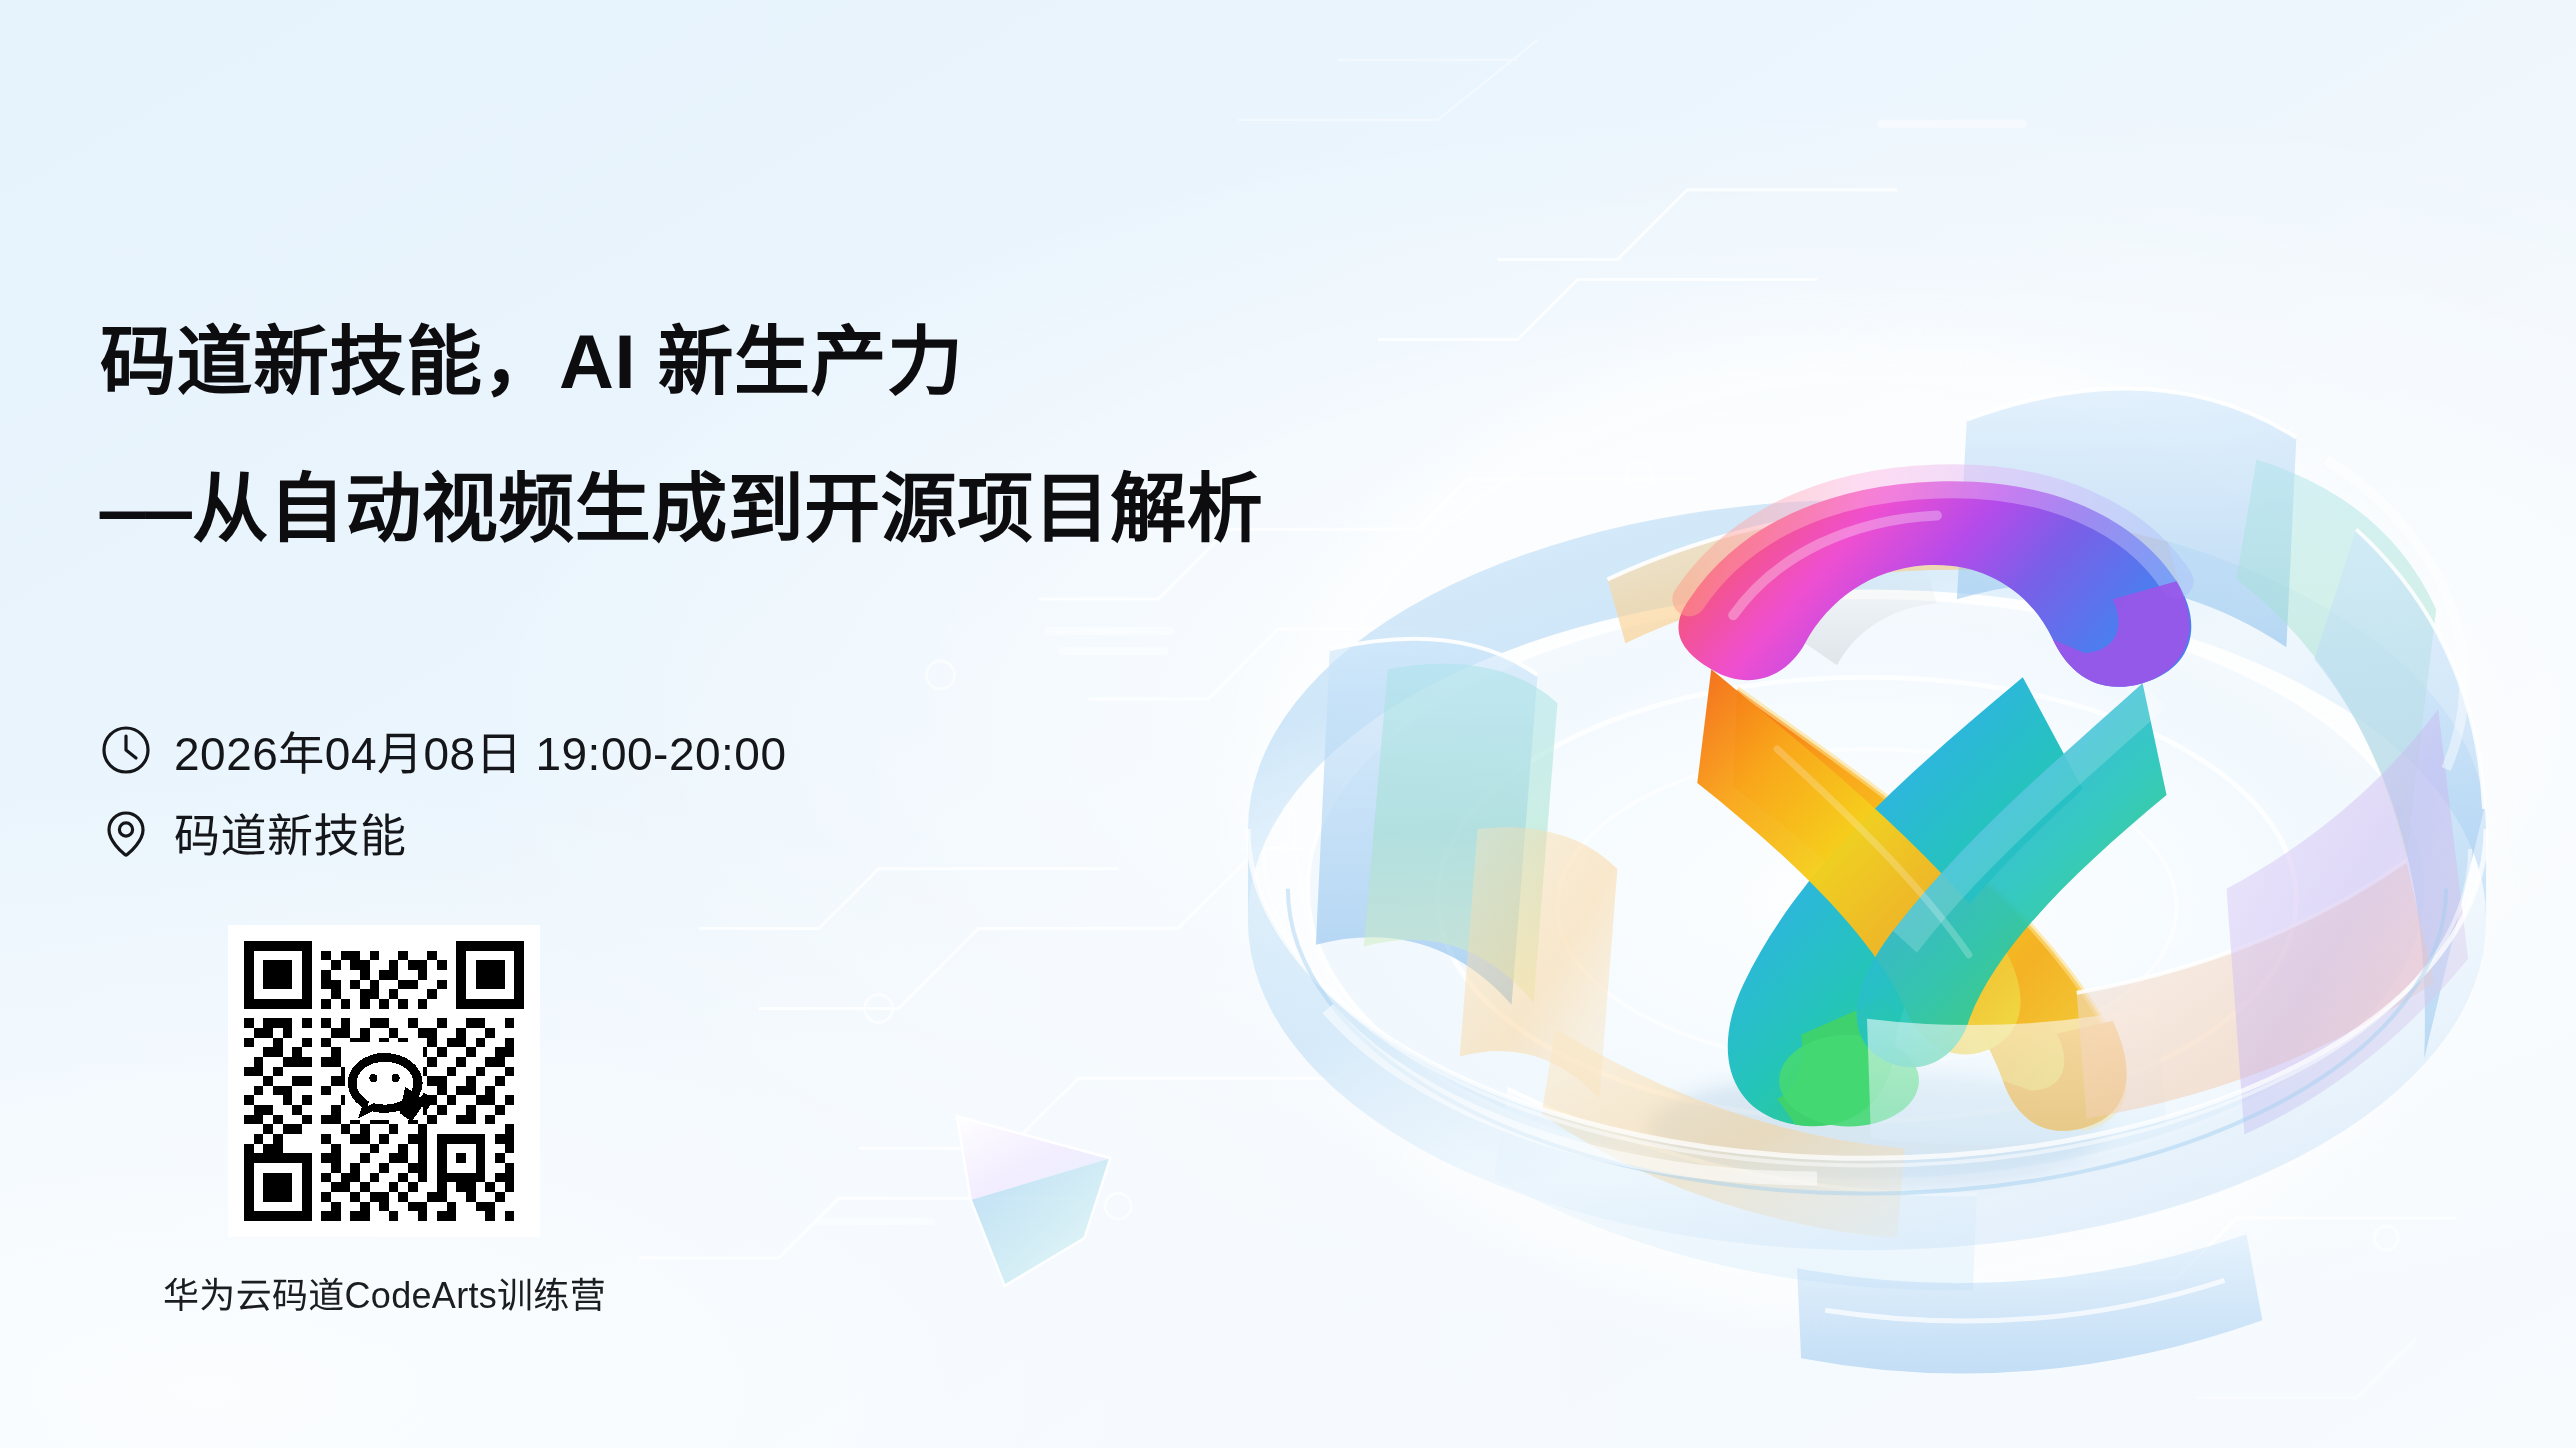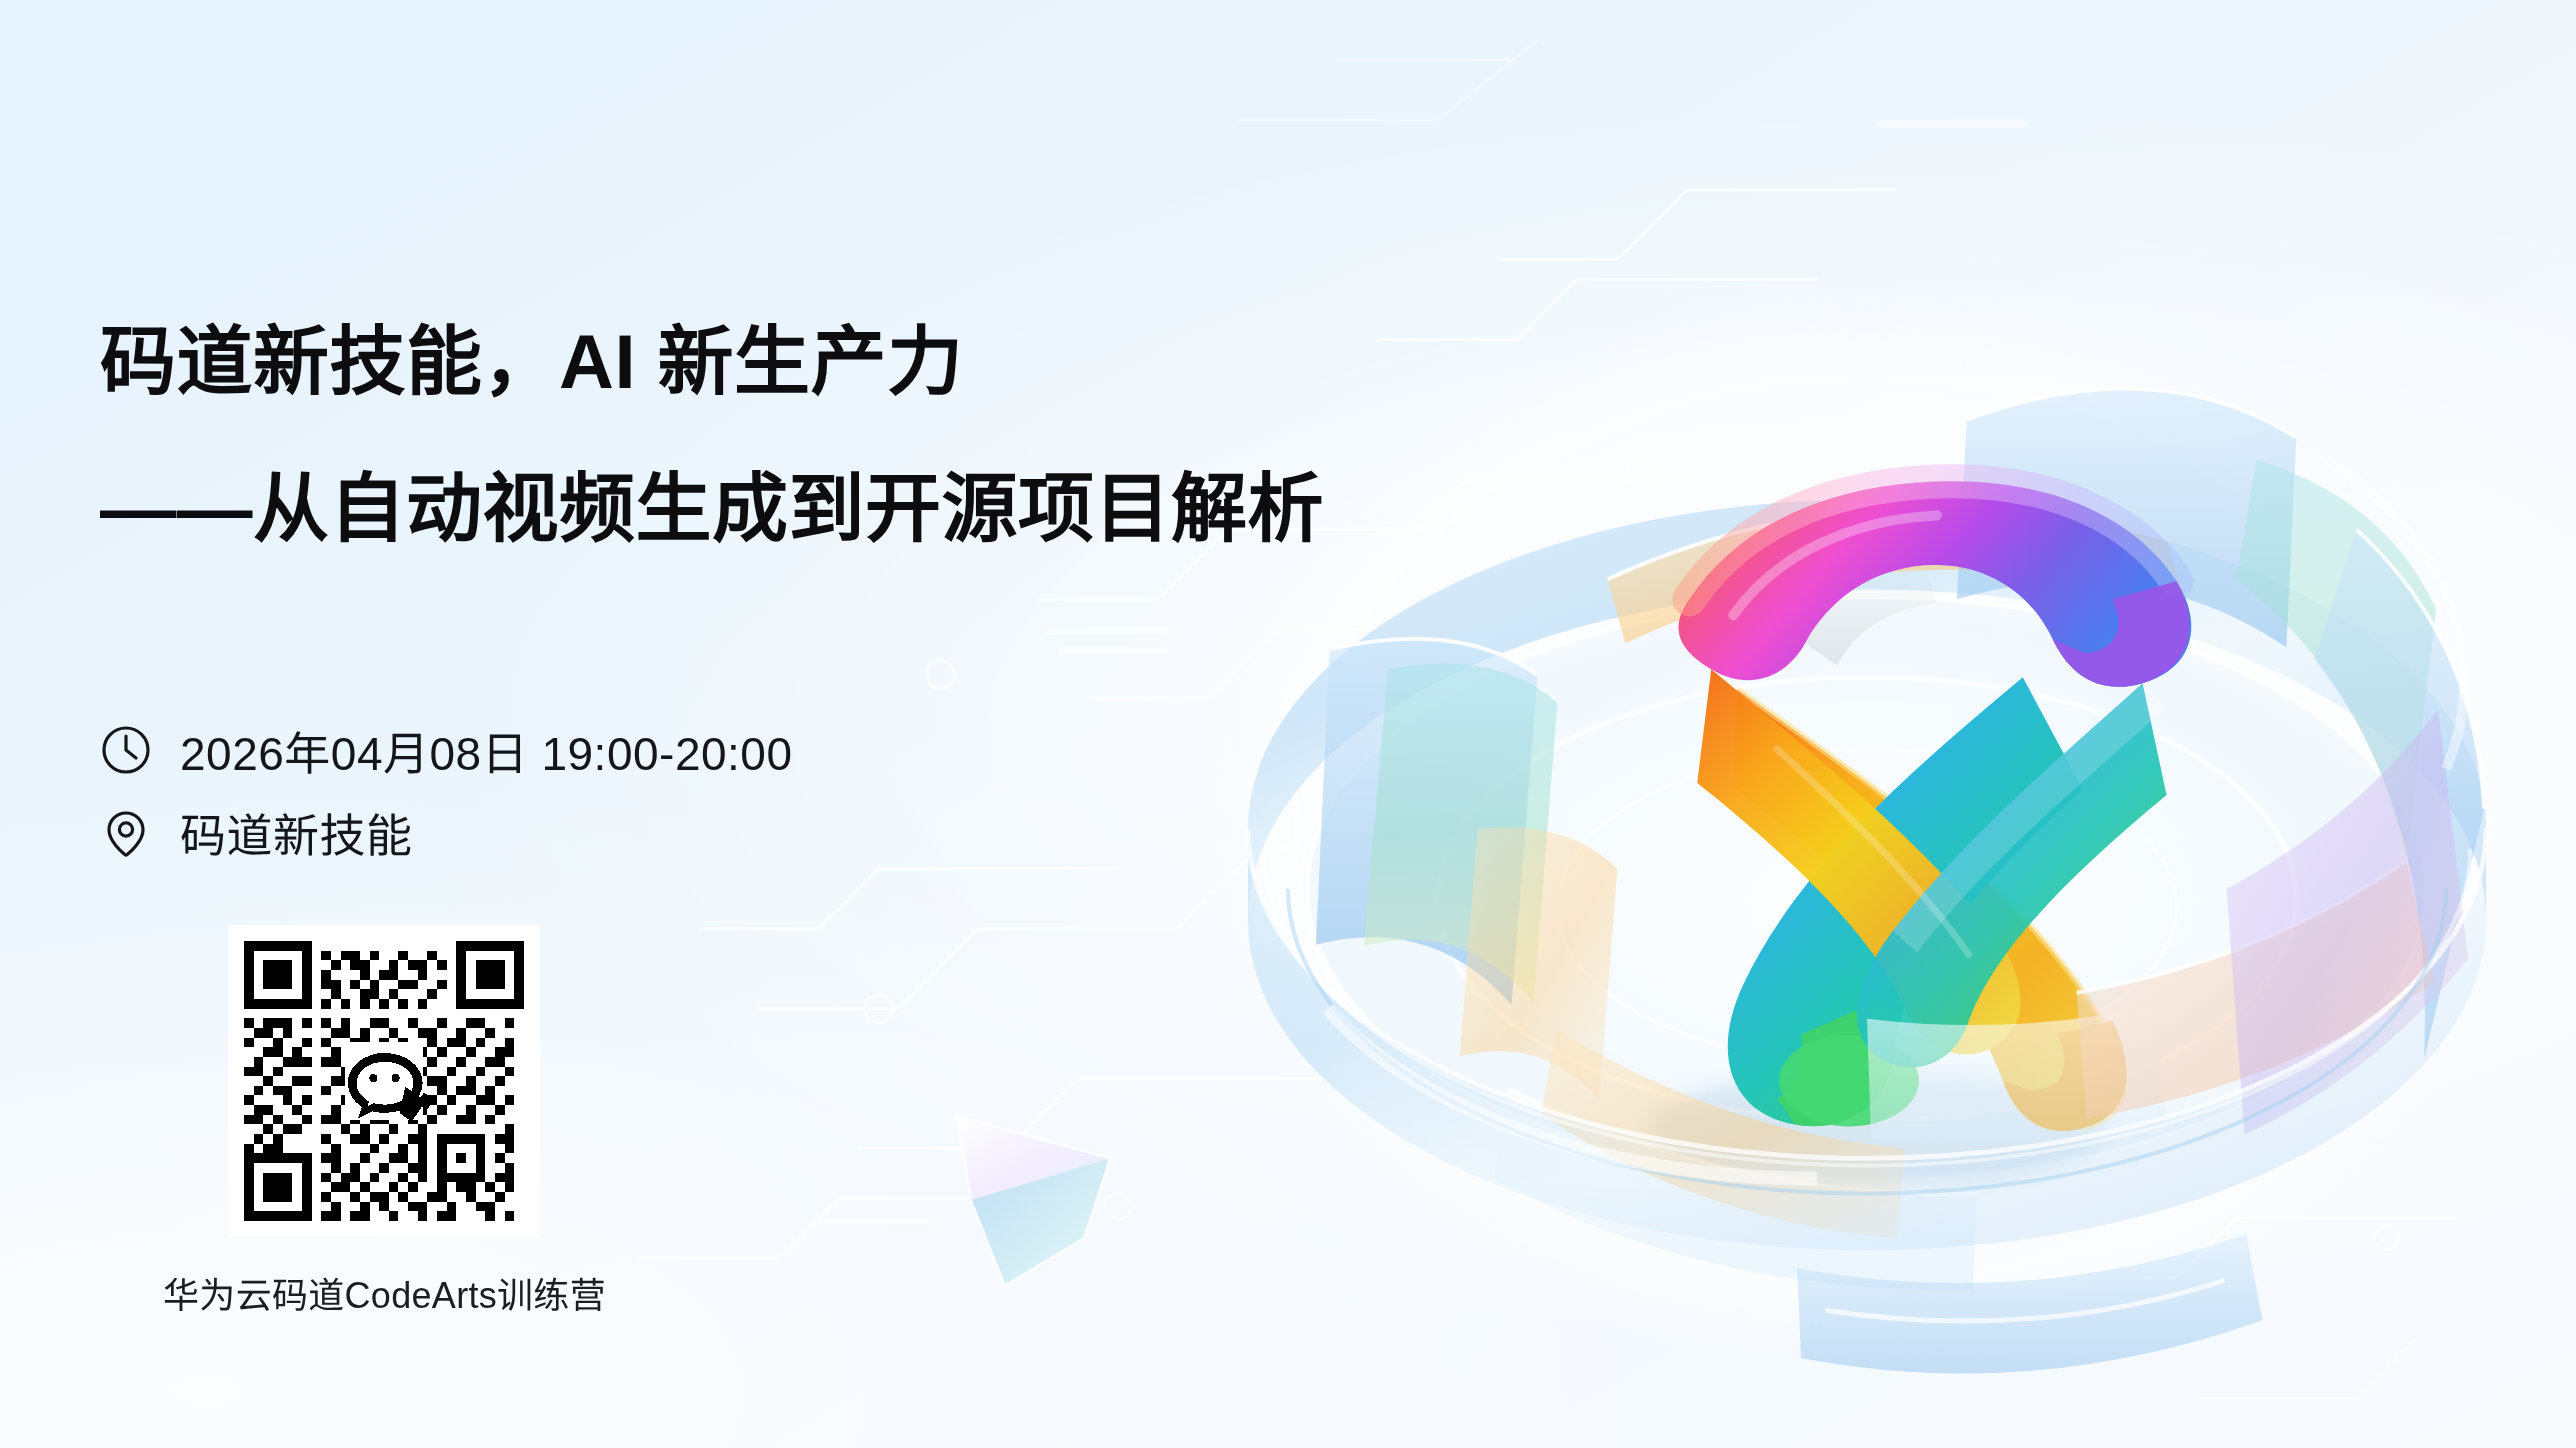--- a/index.html
+++ b/index.html
@@ -43,25 +43,25 @@
   .title-line-1 {
     position:absolute; left:100px; top:300px;
     font-size:76px; font-weight:bold; color:#0d0d0f;
     letter-spacing:0.5px; white-space:nowrap;
     font-family:"Liberation Sans","DejaVu Sans",sans-serif;
   }
   .title-line-2 {
     position:absolute; left:100px; top:447px;
     font-size:76px; font-weight:bold; color:#0d0d0f;
     letter-spacing:0.5px; white-space:nowrap;
-    font-family:Liberation Sans, sans-serif;
+    font-family:Liberation Mono, monospace;
   }
 
   .meta-row {
-    position:absolute; display:flex; align-items:center; gap:28px;
+    position:absolute; display:flex; align-items:center; gap:22px;
     white-space:nowrap;
   }
   .meta-row.when  { left:100px; top:717px; }
   .meta-row.where { left:100px; top:799px; }
 
   .meta-icon { width:52px; height:52px; flex:0 0 52px; display:block; }
   .meta-text {
     font-size:46px; color:#14161a; font-weight:400;
     letter-spacing:0.5px;
     font-family:"Liberation Sans","DejaVu Sans",sans-serif;

